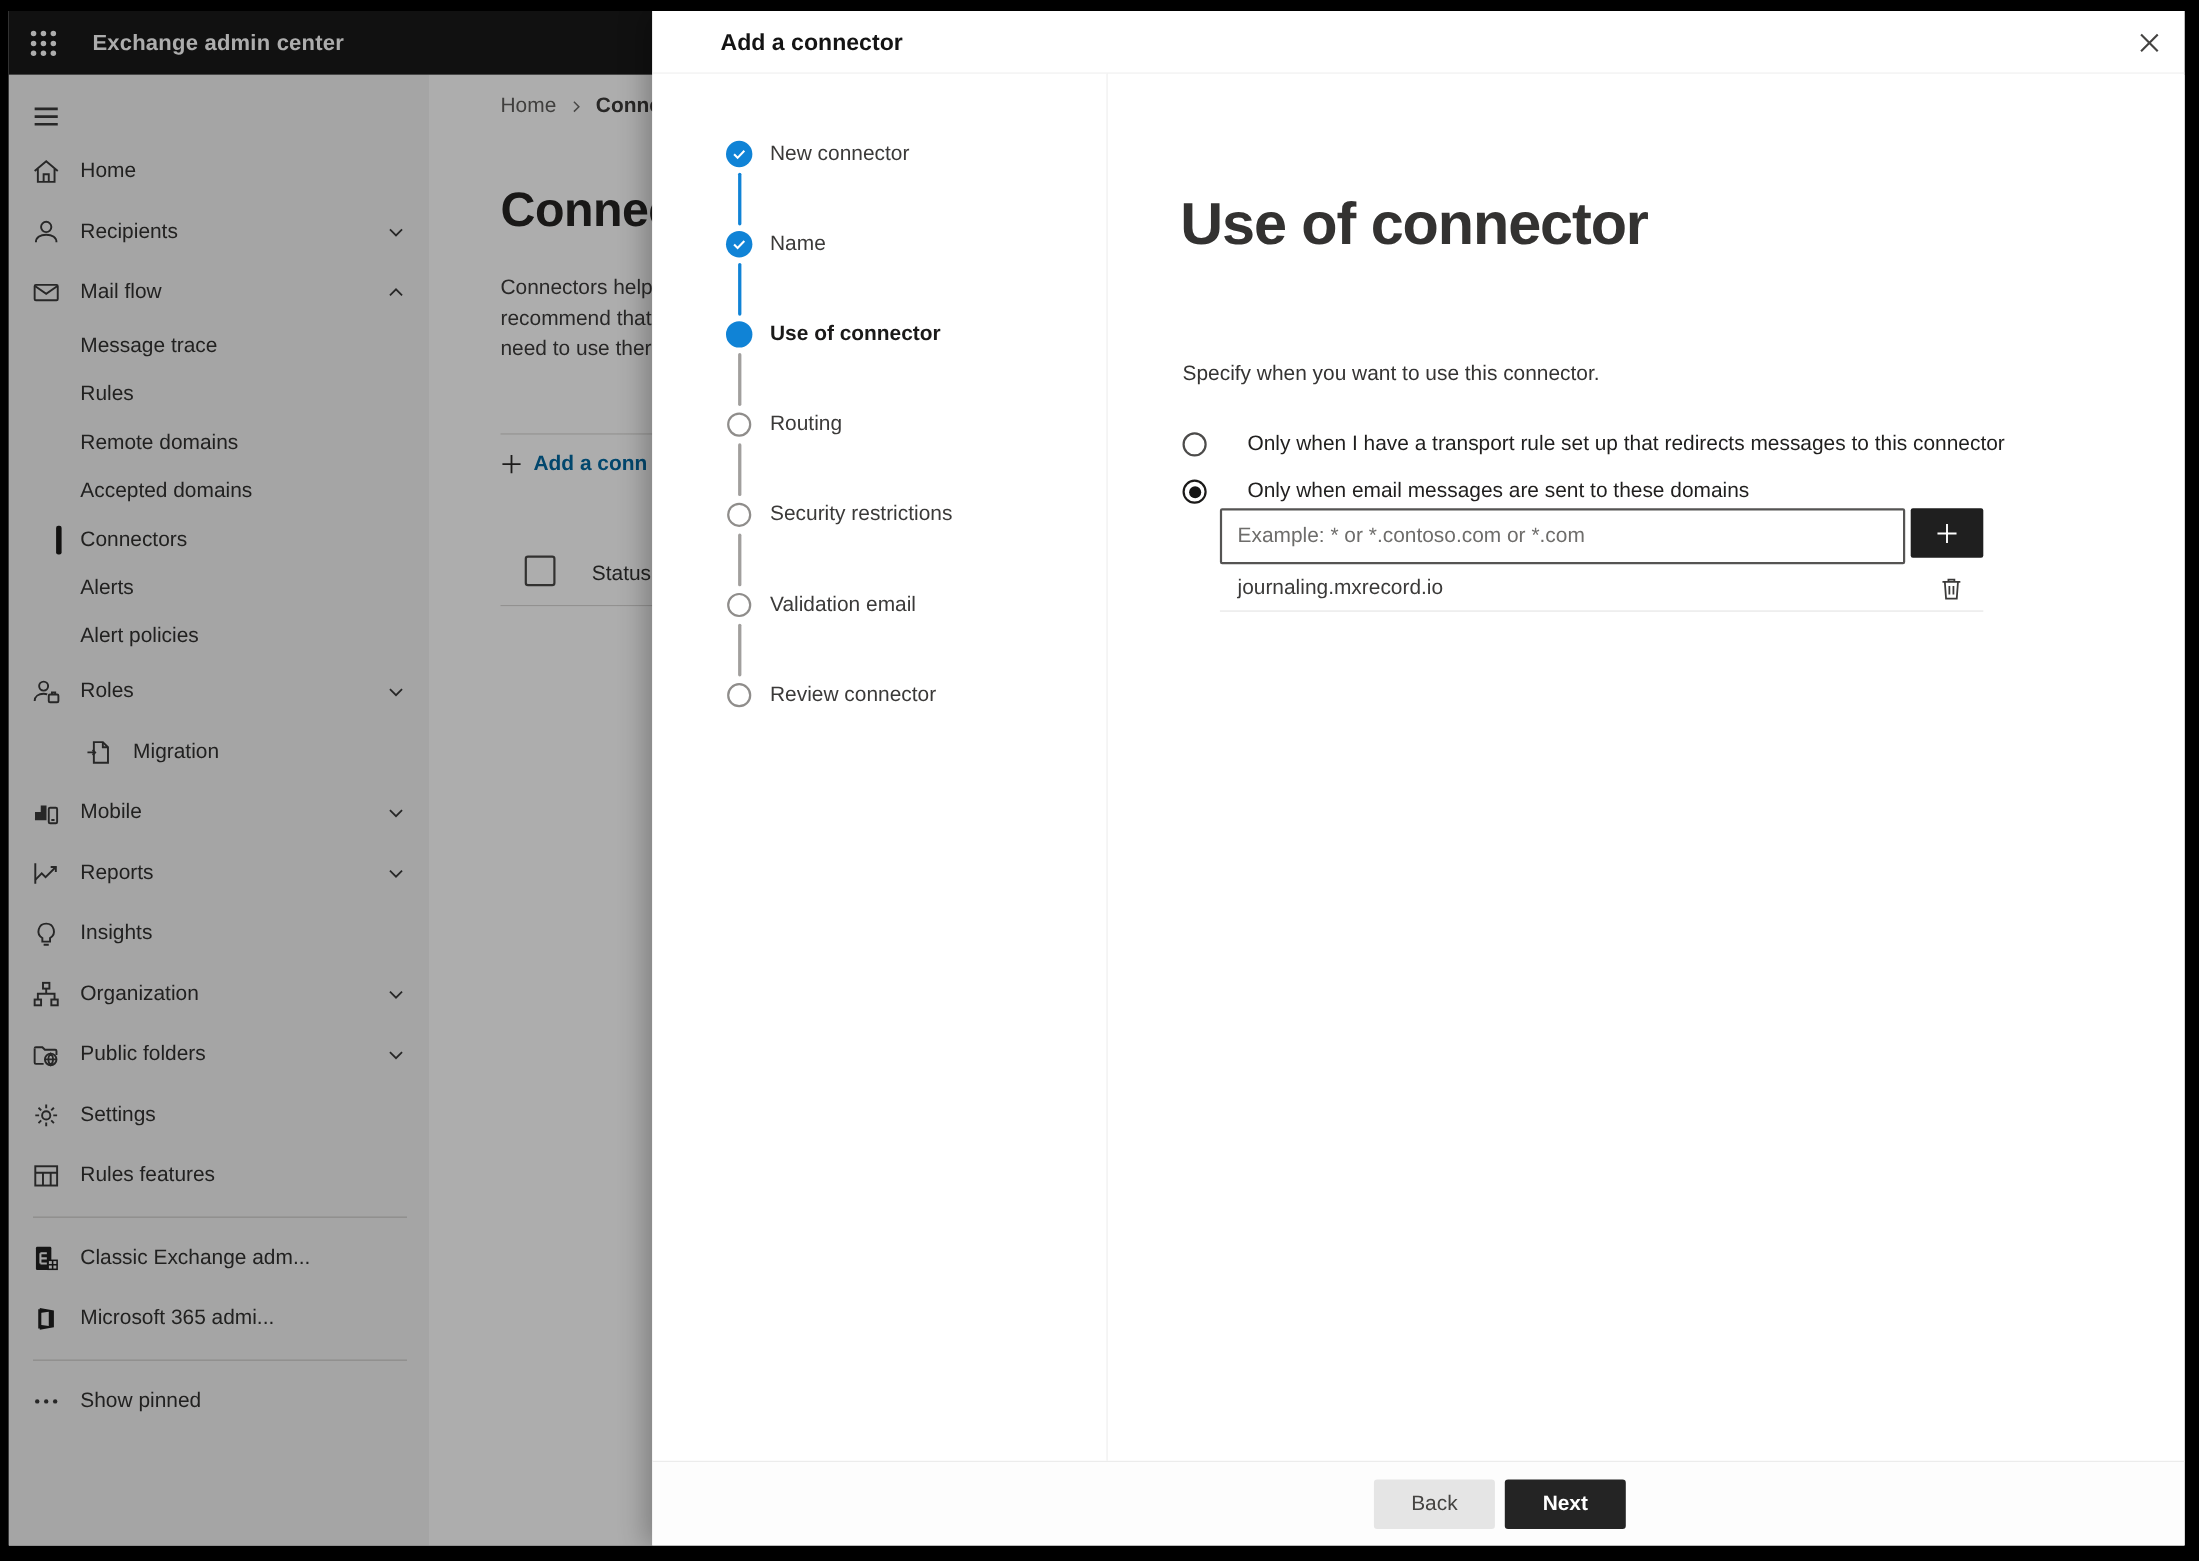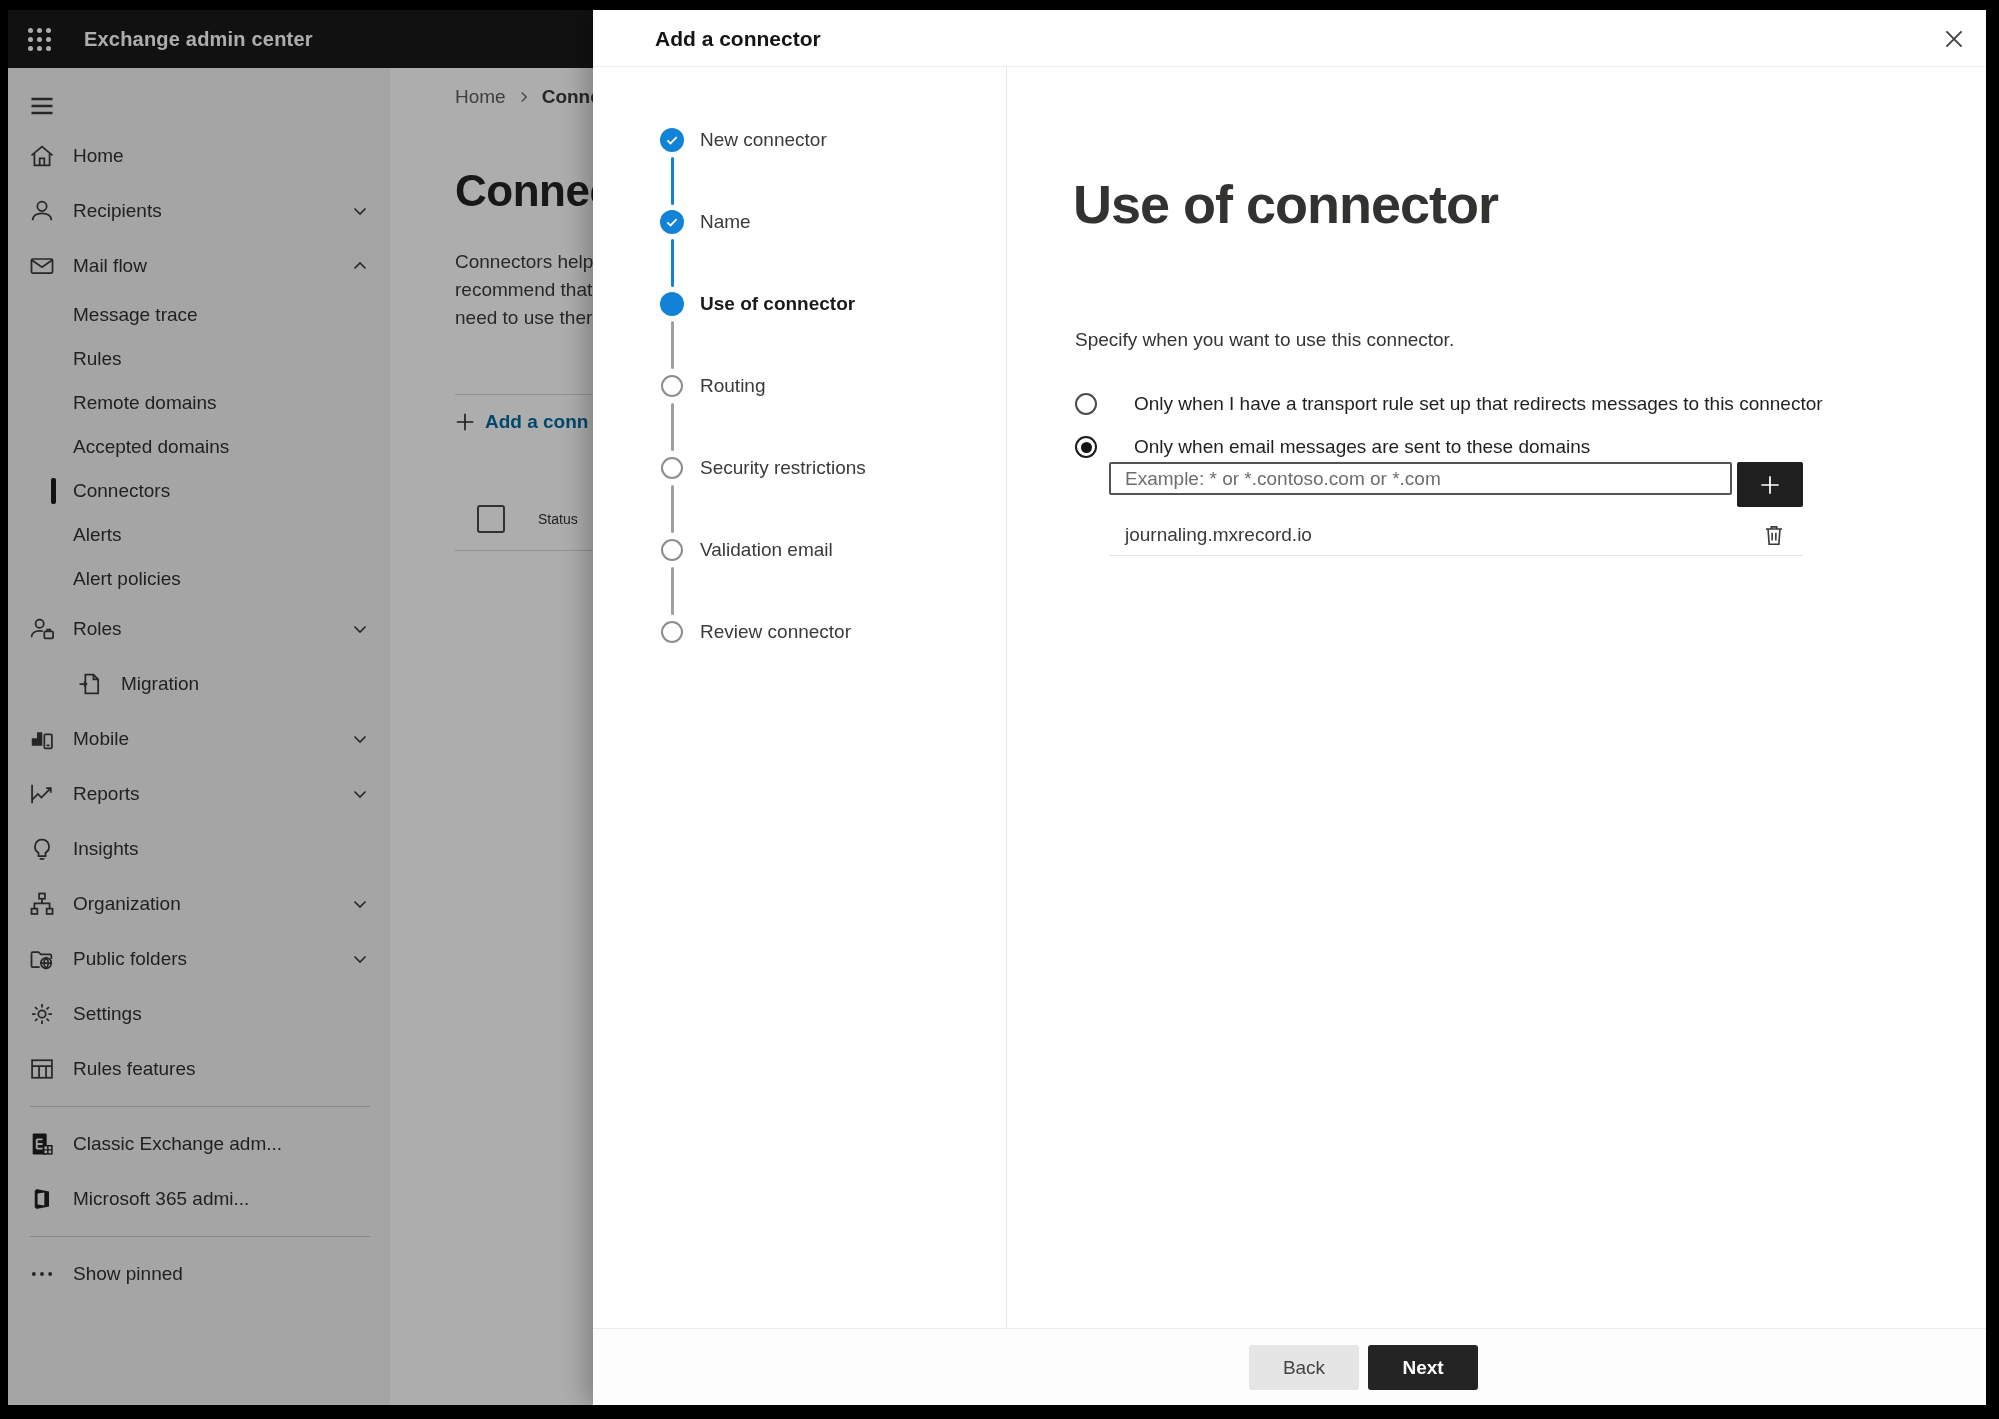--- a/index.html
+++ b/index.html
@@ -30,21 +30,21 @@
   .breadcrumb { position:absolute; left:65px; top:18px; display:flex; align-items:center; gap:12px; font-size:19px; }
   .crumb-a { color:#5f5e5c; cursor:pointer; }
   .crumb-sep { width:12px; height:12px; color:#6a6967; }
   .crumb-b { color:#3b3a39; font-weight:600; white-space:nowrap; }
   .page-title { position:absolute; left:65px; top:98px; font-size:44px; font-weight:700; color:#252423; letter-spacing:-0.5px; white-space:nowrap; }
   .page-desc { position:absolute; left:65px; top:180px; font-size:19px; line-height:28px; color:#3d3c3b; white-space:nowrap; }
   .bg-divider1 { position:absolute; left:65px; top:326px; width:620px; height:1px; background:#d8d6d4; }
   .add-btn { position:absolute; left:64px; top:343px; display:flex; align-items:center; gap:9px; font-size:19px; font-weight:700; color:#0369a1; cursor:pointer; white-space:nowrap; }
   .add-btn .plus { width:22px; height:22px; color:#2b2a29; }
   .bg-checkbox { position:absolute; left:87px; top:437px; width:28px; height:28px; border:2px solid #4a4948; border-radius:3px; background:transparent; cursor:pointer; }
-  .bg-colhead { position:absolute; left:148px; top:443px; font-size:14px; color:#323130; }
+  .bg-colhead { position:absolute; left:148px; top:443px; font-size:19px; color:#323130; }
   .bg-divider2 { position:absolute; left:65px; top:482px; width:620px; height:1px; background:#d8d6d4; }
 
   
   .scrim { position:absolute; inset:0; background:rgba(0,0,0,0.32); z-index:5; }
 
   
   .dialog { position:absolute; left:585px; top:0; width:1393px; height:1395px; background:#fff; z-index:10; box-shadow:-6px 0 24px rgba(0,0,0,0.28); }
   .dialog-header { position:absolute; left:0; top:0; width:100%; height:57px; border-bottom:1px solid #ececec; background:#fff; }
   .dialog-title { position:absolute; left:62px; top:0; line-height:57px; font-size:21px; font-weight:700; color:#141414; }
   .close-btn { position:absolute; right:16px; top:13px; width:32px; height:32px; color:#454442; cursor:pointer; display:flex; align-items:center; justify-content:center; }
@@ -63,21 +63,21 @@
   .content-pane { position:absolute; left:414px; top:57px; right:0; bottom:77px; background:#fff; }
   .content-h1 { position:absolute; left:66px; top:105px; font-size:54px; line-height:64px; font-weight:700; color:#333231; letter-spacing:-1px; }
   .content-desc { position:absolute; left:68px; top:262px; font-size:19px; color:#353433; }
   .radio-row { position:absolute; left:68px; height:32px; display:flex; align-items:center; gap:12px; cursor:pointer; }
   .radio { width:22px; height:22px; border-radius:50%; border:2px solid #4c4b4a; background:#fff; flex:0 0 auto; display:flex; align-items:center; justify-content:center; }
   .radio-row.selected .radio { border-color:#1b1a19; }
   .radio-row.selected .radio i { width:11px; height:11px; border-radius:50%; background:#151515; }
   .radio-label { font-size:19px; color:#201f1e; white-space:nowrap;margin-left:25px; }
 
   .domain-input-row { position:absolute; left:102px; top:395px; display:flex; gap:5px; }
-  .domain-input { width:623px; height:33px; border:2px solid #555453; border-radius:2px; font-size:19px; color:#404040; padding:0 14px; outline:none; font-family:"Liberation Sans", sans-serif; background:#fff; }
+  .domain-input { width:623px; height:51px; border:2px solid #555453; border-radius:2px; font-size:19px; color:#404040; padding:0 14px; outline:none; font-family:"Liberation Sans", sans-serif; background:#fff; }
   .domain-input::placeholder { color:#6e6d6b; opacity:1; }
   .add-domain-btn { width:66px; height:45px; background:#1f1f1f; border:none; border-radius:2px; color:#fff; cursor:pointer; display:flex; align-items:center; justify-content:center; }
   .add-domain-btn svg { width:26px; height:26px; }
   .domain-row { position:absolute; left:102px; width:694px; height:42px; border-bottom:1px solid #e3e3e3; display:flex; align-items:center; }
   .domain-text { margin-left:16px; font-size:19px; color:#3b3a39; }
   .trash-btn { position:absolute; right:14px; width:30px; height:30px; color:#3b3a39; cursor:pointer; display:flex; align-items:center; justify-content:center; }
 
   .dialog-footer { position:absolute; left:0; bottom:0; width:100%; height:77px; background:#fdfdfd; border-top:1px solid #eaeaea; }
   .btn { position:absolute; top:16px; width:110px; height:45px; border:none; border-radius:3px; font-size:19px; font-family:"Liberation Sans", sans-serif; cursor:pointer; }
   .btn-back { left:656px; background:#e5e5e5; color:#454442; }

